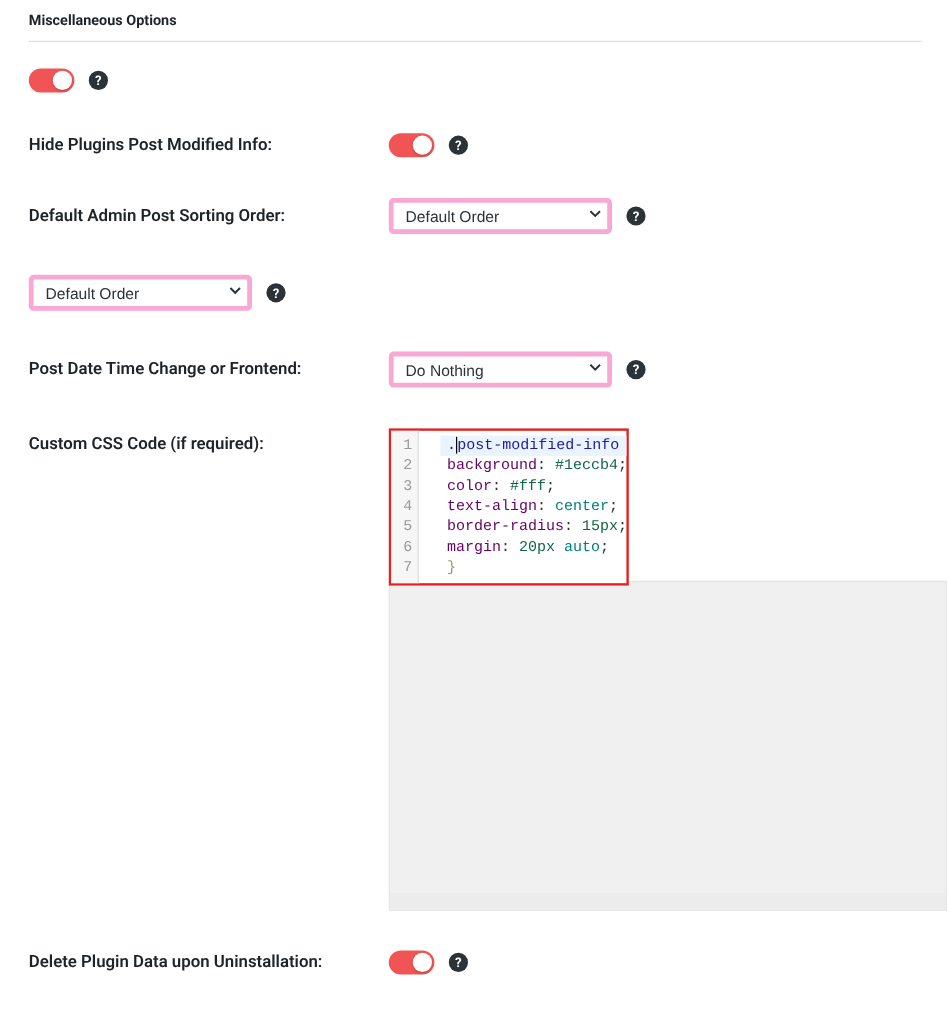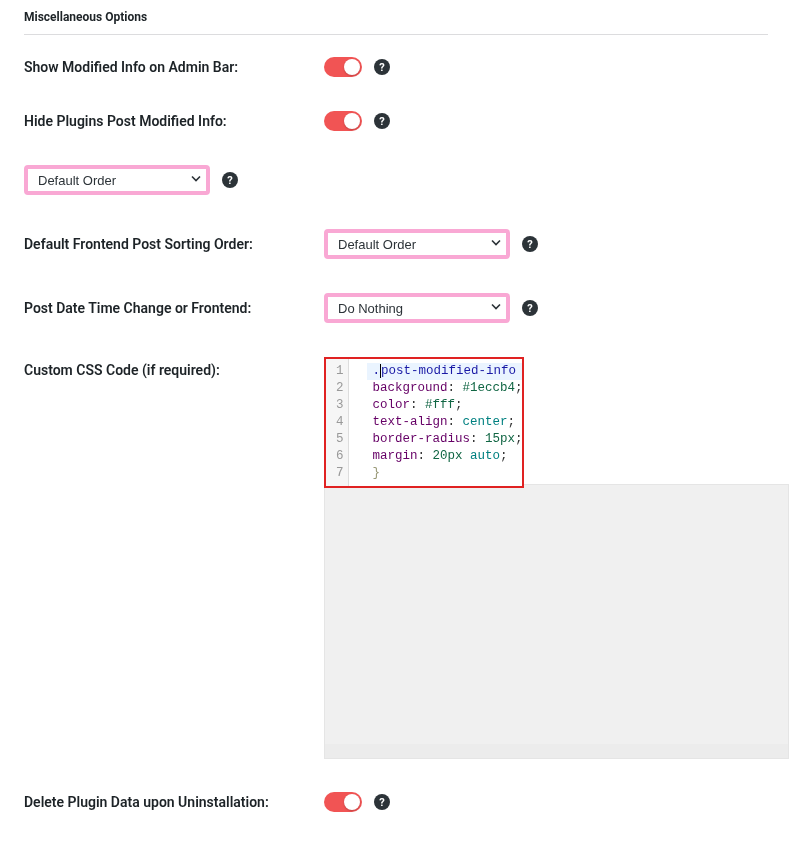--- a/index.html
+++ b/index.html
@@ -188,53 +188,52 @@
 </style>
 </head>
 <body>
 
 <div class="page">
 
   <h2 class="section-title">Miscellaneous Options</h2>
   <hr class="section-divider">
 
   <div class="form-row">
-    <div class="row-label">Show Modified Info on Admin Bar:</div>
     <div class="row-control">
       <span class="toggle"></span>
       <span class="help-icon">?</span>
     </div>
   </div>
 
   <div class="form-row">
     <div class="row-label">Hide Plugins Post Modified Info:</div>
     <div class="row-control">
       <span class="toggle"></span>
       <span class="help-icon">?</span>
     </div>
   </div>
 
   <div class="form-row">
+    <div class="row-label">Default Admin Post Sorting Order:</div>
     <div class="row-control">
       <div class="select-wrap">
         <select class="wp-select">
           <option>Default Order</option>
         </select>
         <span class="select-caret">
           <svg width="12" height="12" viewBox="0 0 12 12">
               <path d="M2 4l4 4 4-4" fill="none" stroke="#2c3338" stroke-width="1.6"></path>
             </svg>
         </span>
       </div>
       <span class="help-icon">?</span>
     </div>
   </div>
 
   <div class="form-row">
-    <div class="row-label">Default Frontend Post Sorting Order:</div>
     <div class="row-control">
       <div class="select-wrap">
         <select class="wp-select">
           <option>Default Order</option>
         </select>
         <span class="select-caret">
           <svg width="12" height="12" viewBox="0 0 12 12">
               <path d="M2 4l4 4 4-4" fill="none" stroke="#2c3338" stroke-width="1.6"></path>
             </svg>
         </span>

